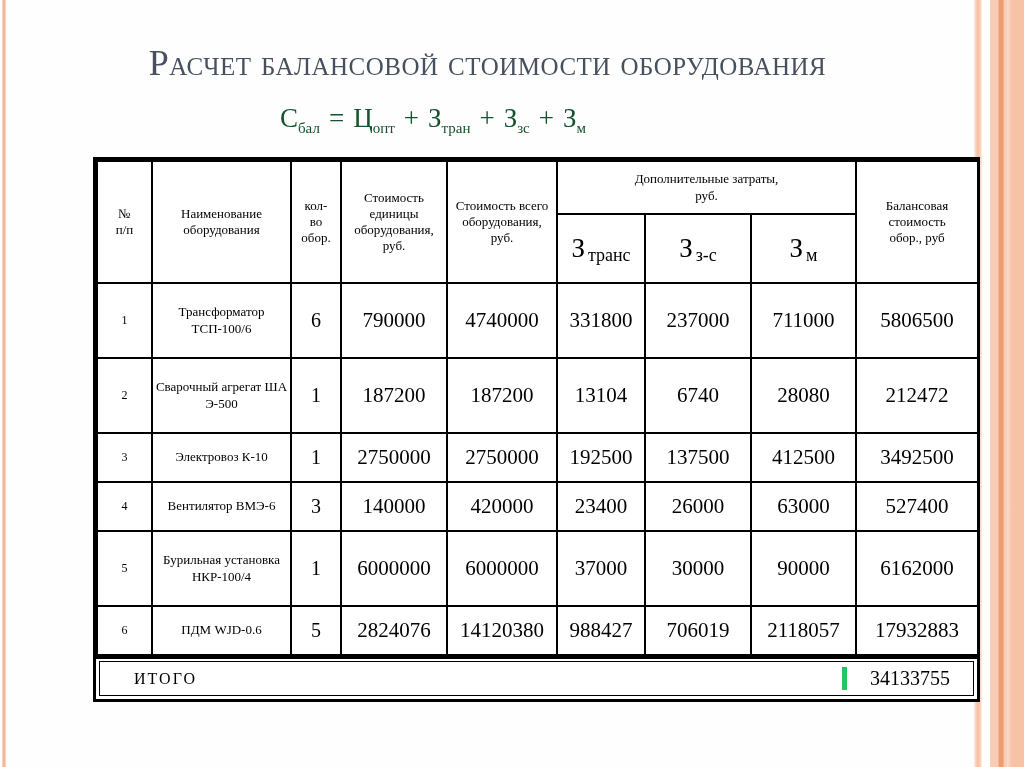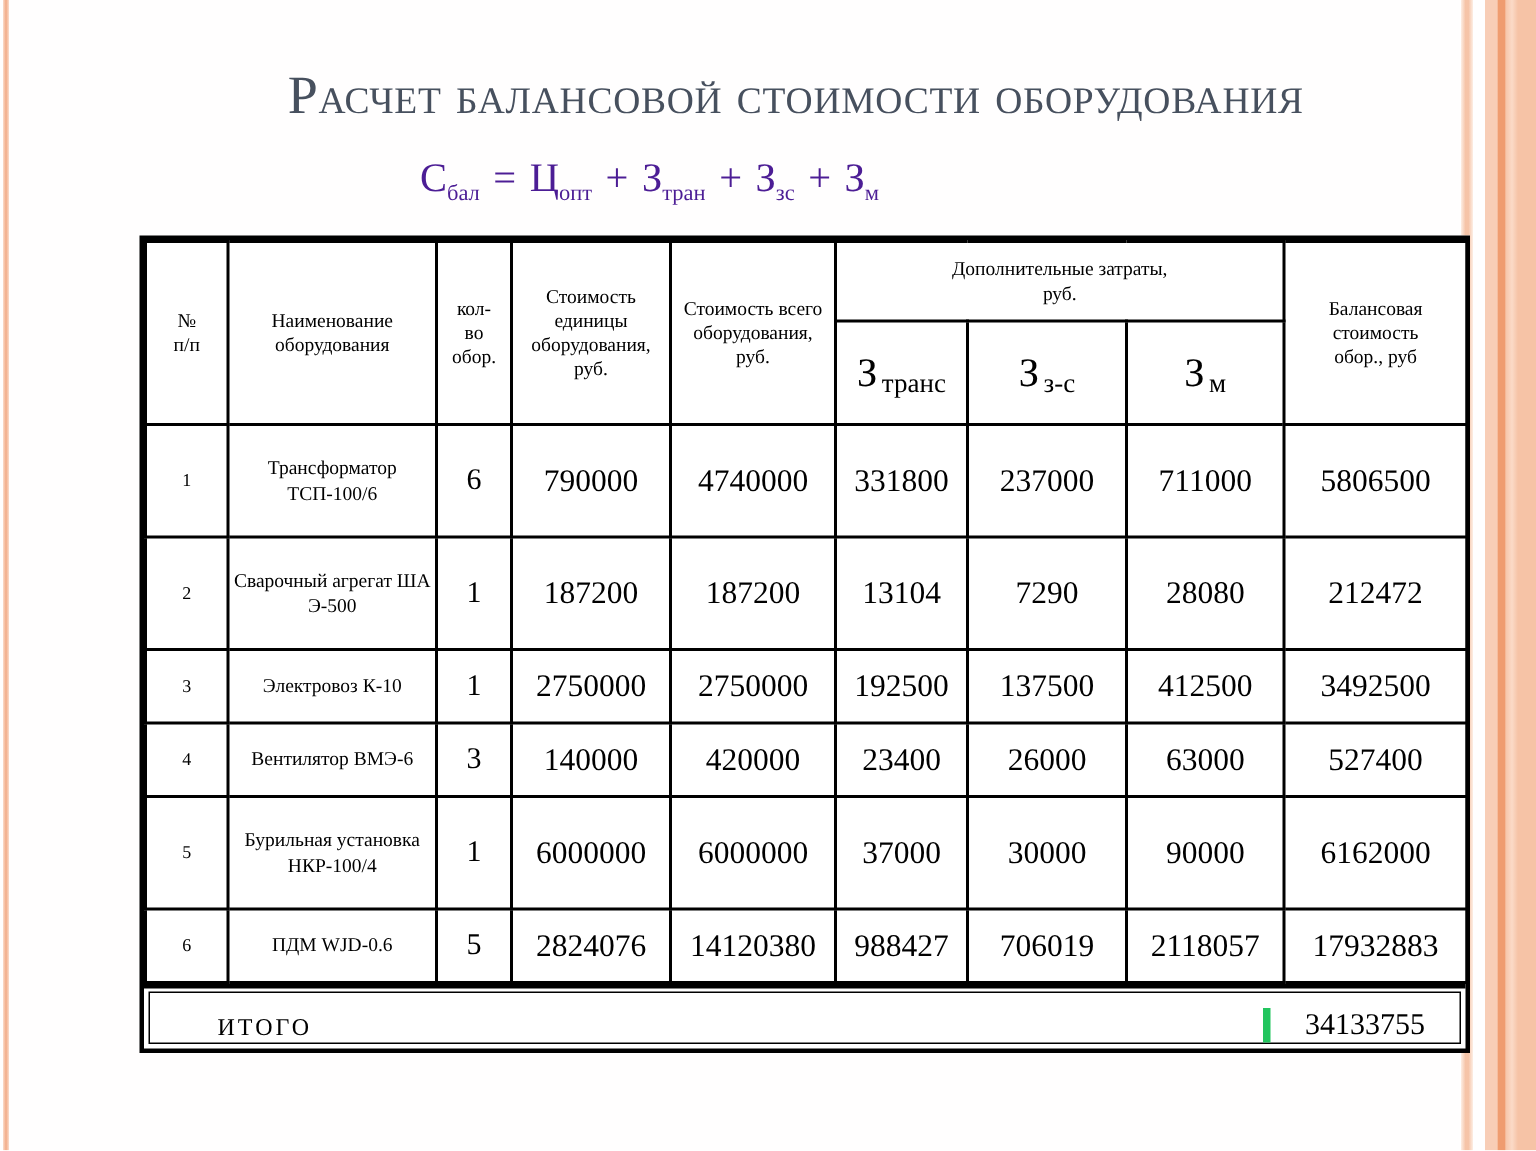--- a/index.html
+++ b/index.html
@@ -19,25 +19,25 @@
   .stripe-right-band{
     position:absolute;right:0;top:0;width:34px;height:100%;
     background:linear-gradient(to right,
       #f8cdb6 0,#f8cdb6 8px,#ef9c70 9px,#ef9c70 13px,
       #f7c7ac 14px,#fbdac7 18px,#f6c3a6 22px,#f6c3a6 34px);
   }
   
   .title{
     position:absolute;top:42px;left:0;width:975px;margin:0;
     text-align:center;font-size:36px;font-weight:400;
-    font-variant:small-caps;letter-spacing:.5px;color:#47505e;padding-left:43px;
+    font-variant:small-caps;letter-spacing:.5px;color:#47505e;
   }
   .formula{
     position:absolute;top:103px;left:0;width:866px;
-    text-align:center;font-size:27px;color:#4c1d95;
+    text-align:center;font-size:27px;color:#14532d;
   }
   .formula .op{margin:0 9px;}
   .formula sub{font-size:15px;line-height:0;}
   
   .table-wrap{
     position:absolute;left:93px;top:157px;width:887px;
     border:3px solid #000;background:#fff;box-sizing:border-box;
   }
   table.main{border-collapse:collapse;width:100%;table-layout:fixed;}
   table.main th,table.main td{
@@ -48,21 +48,21 @@
   tr.h-top{height:53px;} tr.h-sub{height:69px;}
   th.pre{white-space:pre-line;}
   th .zbase{font-size:27px;line-height:1;}
   th sub{font-size:18px;line-height:0;margin-left:3px;}
   td.c-num{font-size:12px;}
   td.c-name{font-size:13px;line-height:1.3;padding:1px 3px;margin-top:40px;}
   td.c-qty{font-size:20px;}
   td.c-val{font-size:21px;}
   
   .total-band{border-top:3px solid #000;padding:2px 3px 3px 3px;}
-  .total-box{border:1px solid #000;display:flex;align-items:flex-end;height:33px;padding-left:11px;}
+  .total-box{border:1px solid #000;display:flex;align-items:center;height:33px;}
   .total-label{
     flex:1;display:flex;align-items:center;padding-left:34px;
     font-size:16px;letter-spacing:2px;
   }
   .total-value{
     width:126px;border-left:5px solid #22c55e;display:flex;
     align-items:center;justify-content:center;font-size:20px;
   }
 </style>
 </head>
@@ -137,21 +137,21 @@
             <td class="c-val">711000</td>
             <td class="c-val">5806500</td>
           </tr>
           <tr style="height: 75px;">
             <td class="c-num">2</td>
             <td class="c-name">Сварочный агрегат ША Э-500</td>
             <td class="c-qty">1</td>
             <td class="c-val">187200</td>
             <td class="c-val">187200</td>
             <td class="c-val">13104</td>
-            <td class="c-val">7290</td>
+            <td class="c-val">6740</td>
             <td class="c-val">28080</td>
             <td class="c-val">212472</td>
           </tr>
           <tr style="height: 49px;">
             <td class="c-num">3</td>
             <td class="c-name">Электровоз К-10</td>
             <td class="c-qty">1</td>
             <td class="c-val">2750000</td>
             <td class="c-val">2750000</td>
             <td class="c-val">192500</td>

